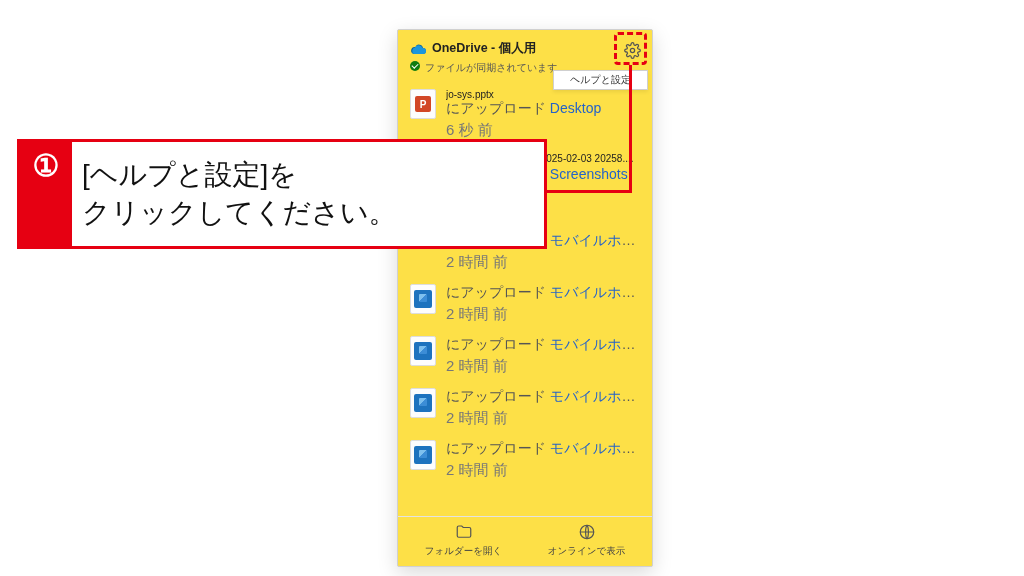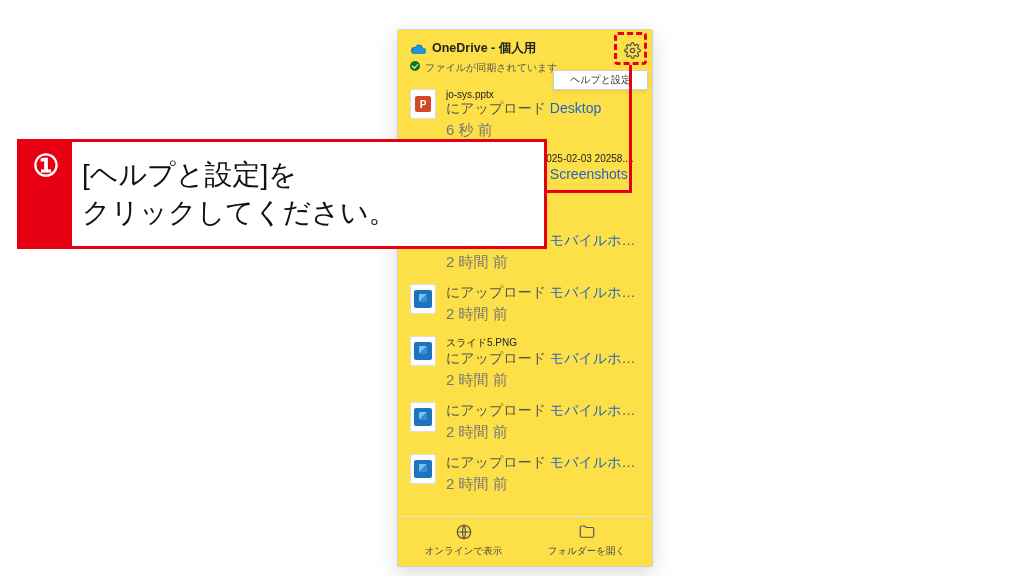--- a/index.html
+++ b/index.html
@@ -294,21 +294,20 @@
         <div class="meta">
           <div class="locline"><span class="pre">にアップロード </span><span class="loc">モバイルホットスポットとは？PCを...</span></div>
           <div class="time">2 時間 前</div>
         </div>
       </div>
       <div class="item">
         <div class="thumb">
           <div class="inner-png"></div>
         </div>
         <div class="meta">
-          <div class="fname">スライド5.PNG</div>
           <div class="locline"><span class="pre">にアップロード </span><span class="loc">モバイルホットスポットとは？PCを...</span></div>
           <div class="time">2 時間 前</div>
         </div>
       </div>
       <div class="item">
         <div class="thumb">
           <div class="inner-png"></div>
         </div>
         <div class="meta">
           <div class="locline"><span class="pre">にアップロード </span><span class="loc">モバイルホットスポットとは？PCを...</span></div>
@@ -320,37 +319,37 @@
           <div class="inner-png"></div>
         </div>
         <div class="meta">
           <div class="locline"><span class="pre">にアップロード </span><span class="loc">モバイルホットスポットとは？PCを...</span></div>
           <div class="time">2 時間 前</div>
         </div>
       </div>
     </div>
 
   <div class="footer">
+    <button class="fbtn">
+      <span>
+        <svg width="18" height="18" viewBox="0 0 24 24" fill="none" stroke="#555" stroke-width="1.6">
+            <path d="M3 6a2 2 0 0 1 2-2h4l2 2h8a2 2 0 0 1 2 2v9a2 2 0 0 1-2 2H5a2 2 0 0 1-2-2V6z"></path>
+          </svg>
+      </span>
+      <span>フォルダーを開く</span>
+    </button>
     <button class="fbtn">
       <span>
         <svg width="18" height="18" viewBox="0 0 24 24" fill="none" stroke="#555" stroke-width="1.6">
             <circle cx="12" cy="12" r="9"></circle>
             <path d="M3 12h18M12 3c2.5 3 2.5 15 0 18M12 3c-2.5 3-2.5 15 0 18"></path>
           </svg>
       </span>
       <span>オンラインで表示</span>
     </button>
-    <button class="fbtn">
-      <span>
-        <svg width="18" height="18" viewBox="0 0 24 24" fill="none" stroke="#555" stroke-width="1.6">
-            <path d="M3 6a2 2 0 0 1 2-2h4l2 2h8a2 2 0 0 1 2 2v9a2 2 0 0 1-2 2H5a2 2 0 0 1-2-2V6z"></path>
-          </svg>
-      </span>
-      <span>フォルダーを開く</span>
-    </button>
   </div>
 </div>
 
 <div class="gear-highlight"></div>
 <div class="conn-vert"></div>
 <div class="conn-horz"></div>
 <div class="overlay-box">
   <div class="overlay-badge">①</div>
   <div class="overlay-text">[ヘルプと設定]を
 クリックしてください。</div>

